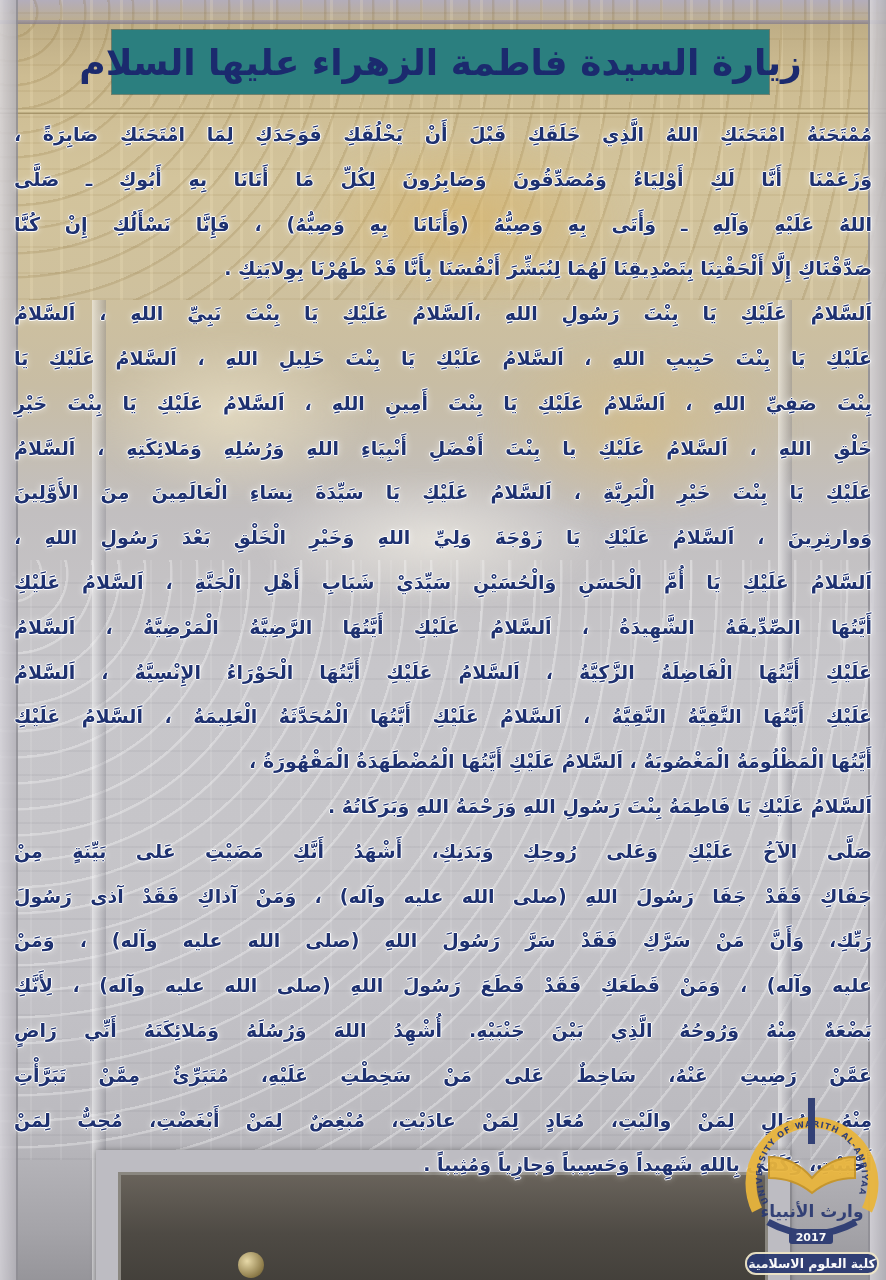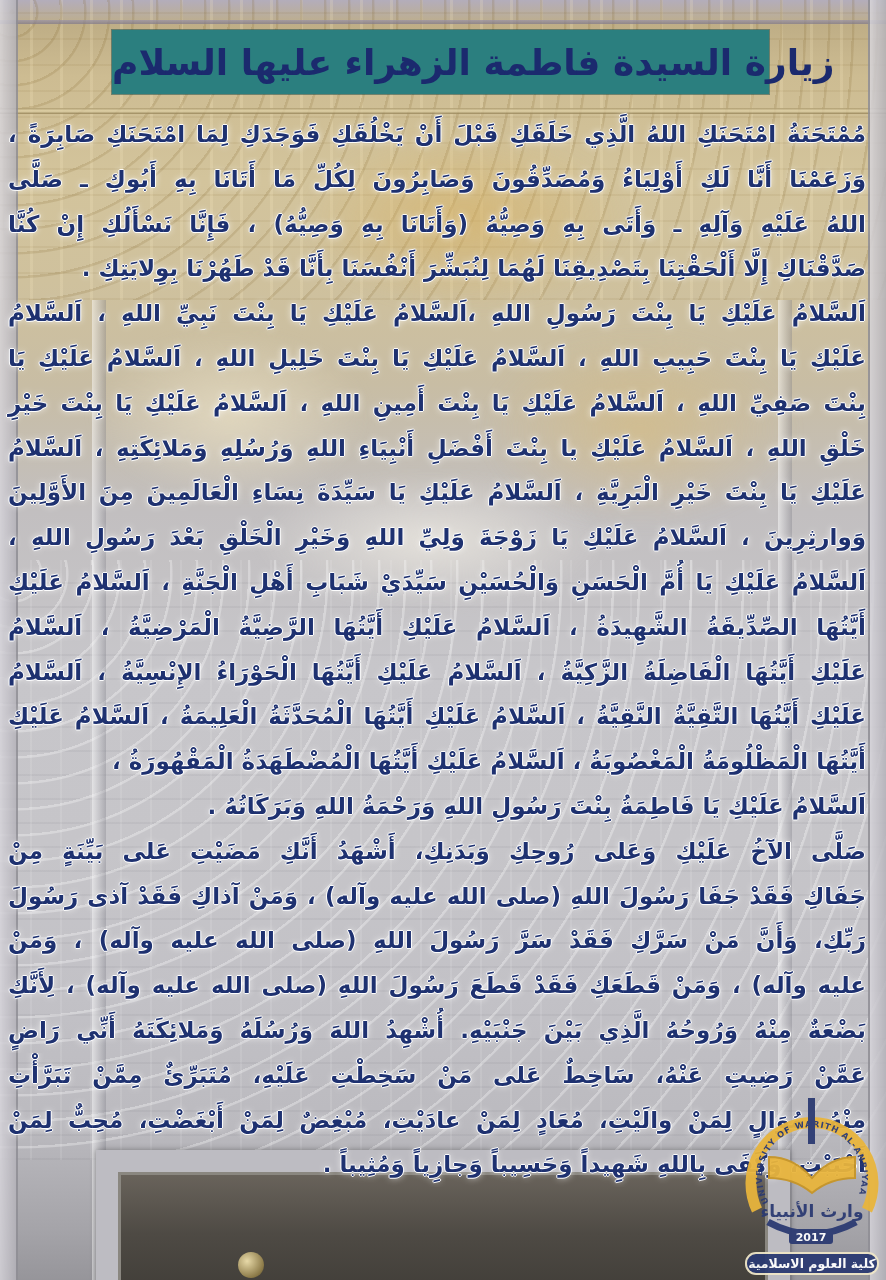--- a/index.html
+++ b/index.html
@@ -54,32 +54,32 @@
     box-shadow:inset 0 0 0 3px #8a8780, 0 0 6px rgba(0,0,0,.35);
   }
   .knob{
     left:238px;top:1252px;width:26px;height:26px;border-radius:50%;
     background:radial-gradient(circle at 35% 35%,#e7d9a8,#8c7a48 70%,#564a28);
   }
   
   .title-banner{
     position:absolute;left:112px;top:30px;width:657px;height:64px;
     background:var(--title-bg,#2b7f7f);
-    display:flex;align-items:center;
+    display:flex;align-items:center;justify-content:center;
     box-shadow:0 0 0 1px rgba(20,70,70,.5);
   }
   .title-banner span{
     direction:rtl;color:var(--title-text,#1b2a6e);
     font-size:36px;font-weight:bold;white-space:nowrap;
   }
   
   .text-block{
-    position:absolute;left:4px;top:112px;width:866px;z-index:5;
+    position:absolute;left:10px;top:112px;width:866px;z-index:5;
     direction:rtl;color:var(--body-text,#1e3170);
-    font-size:23px;font-weight:bold;
+    font-size:19px;font-weight:bold;
   }
   .tline{
     height:44.8px;line-height:44.8px;overflow:hidden;
     text-align:justify;text-align-last:justify;
     padding:0 4px;
     text-shadow:
       0 1px 0 rgba(255,255,255,.95), 0 -1px 0 rgba(255,255,255,.95),
       1px 0 0 rgba(255,255,255,.95), -1px 0 0 rgba(255,255,255,.95),
       0 0 7px rgba(255,255,255,.85);
   }

